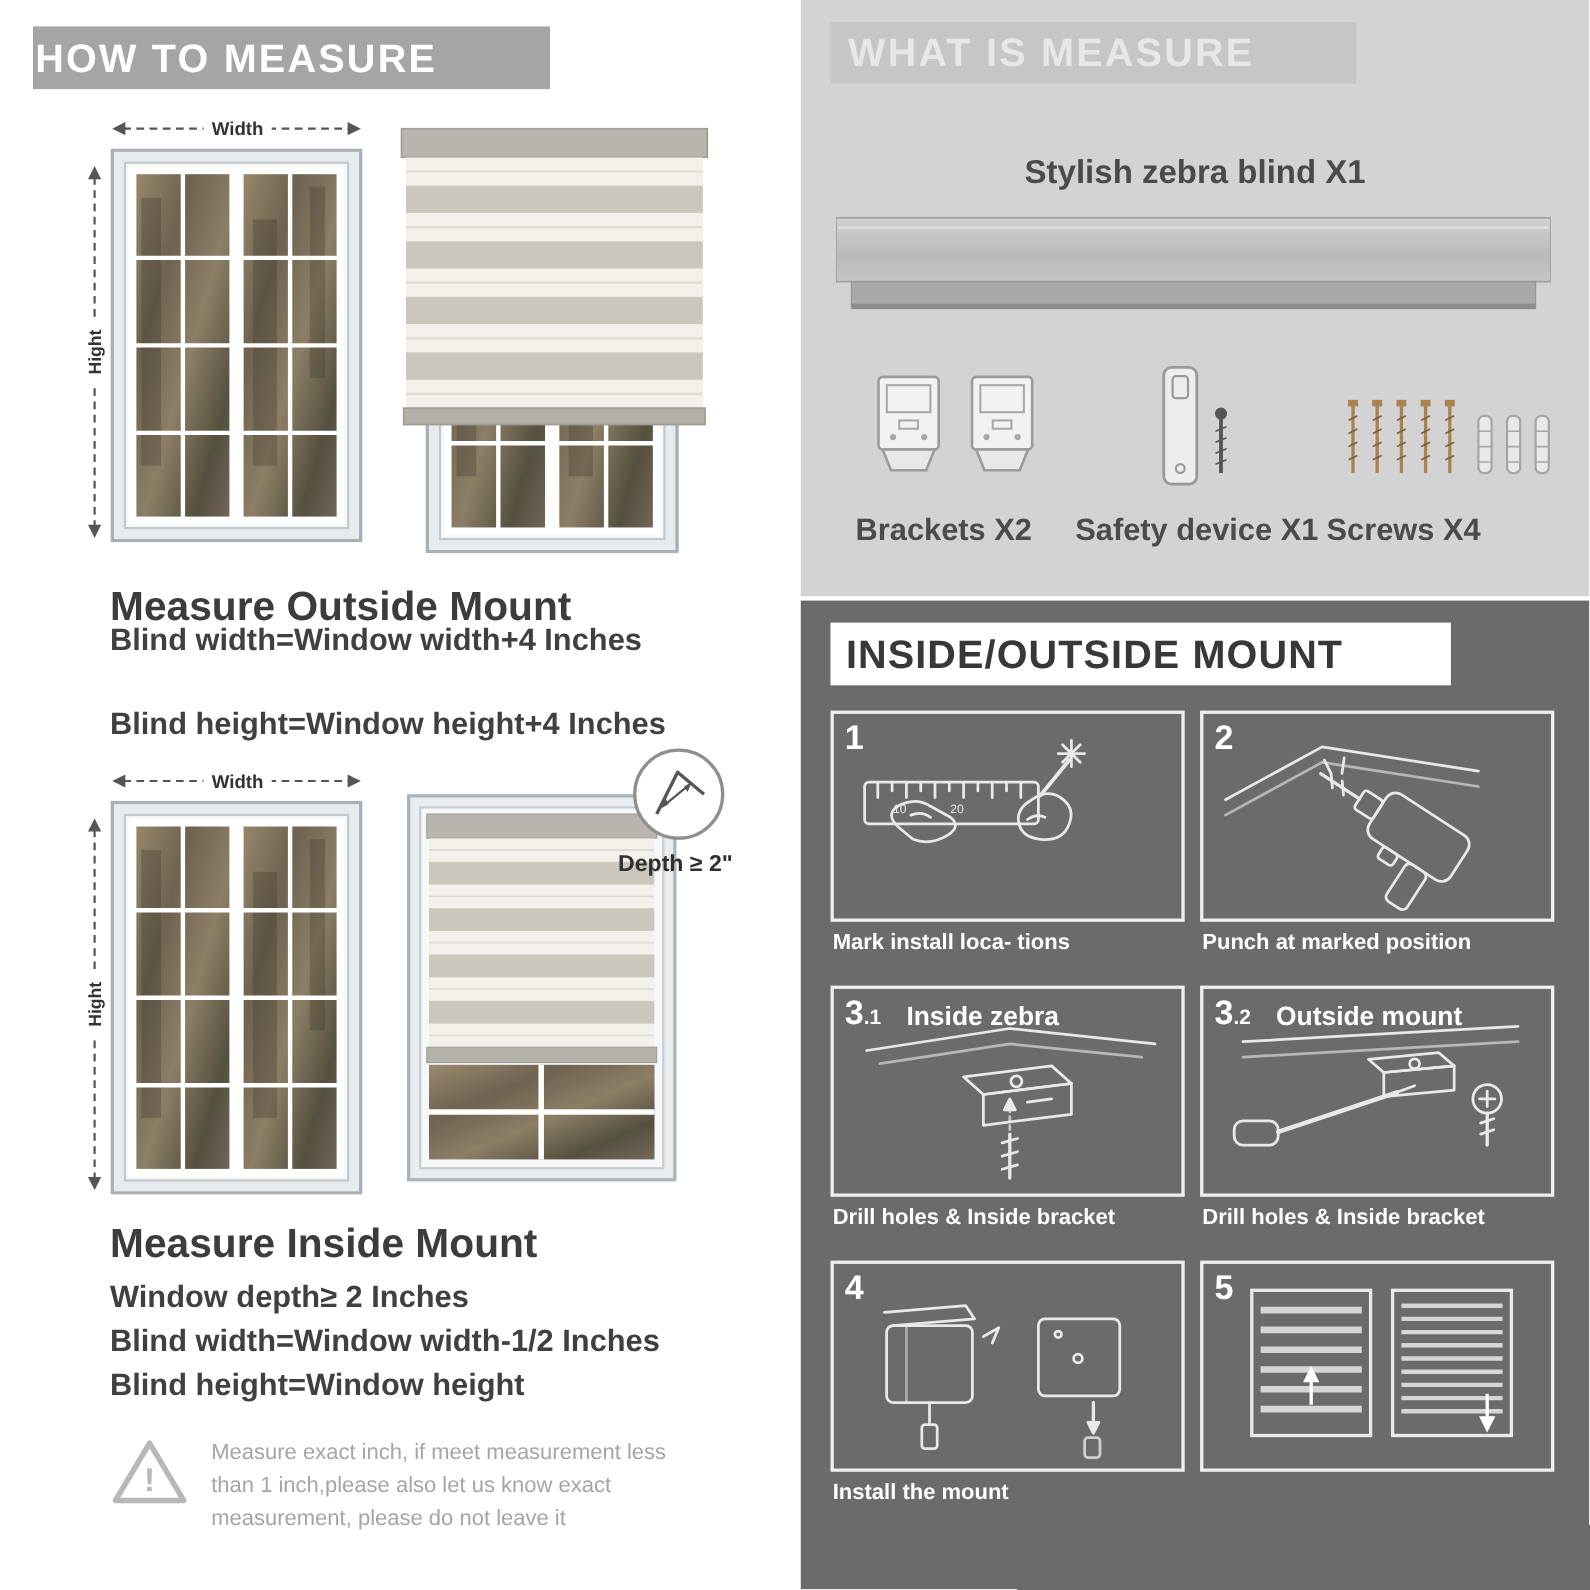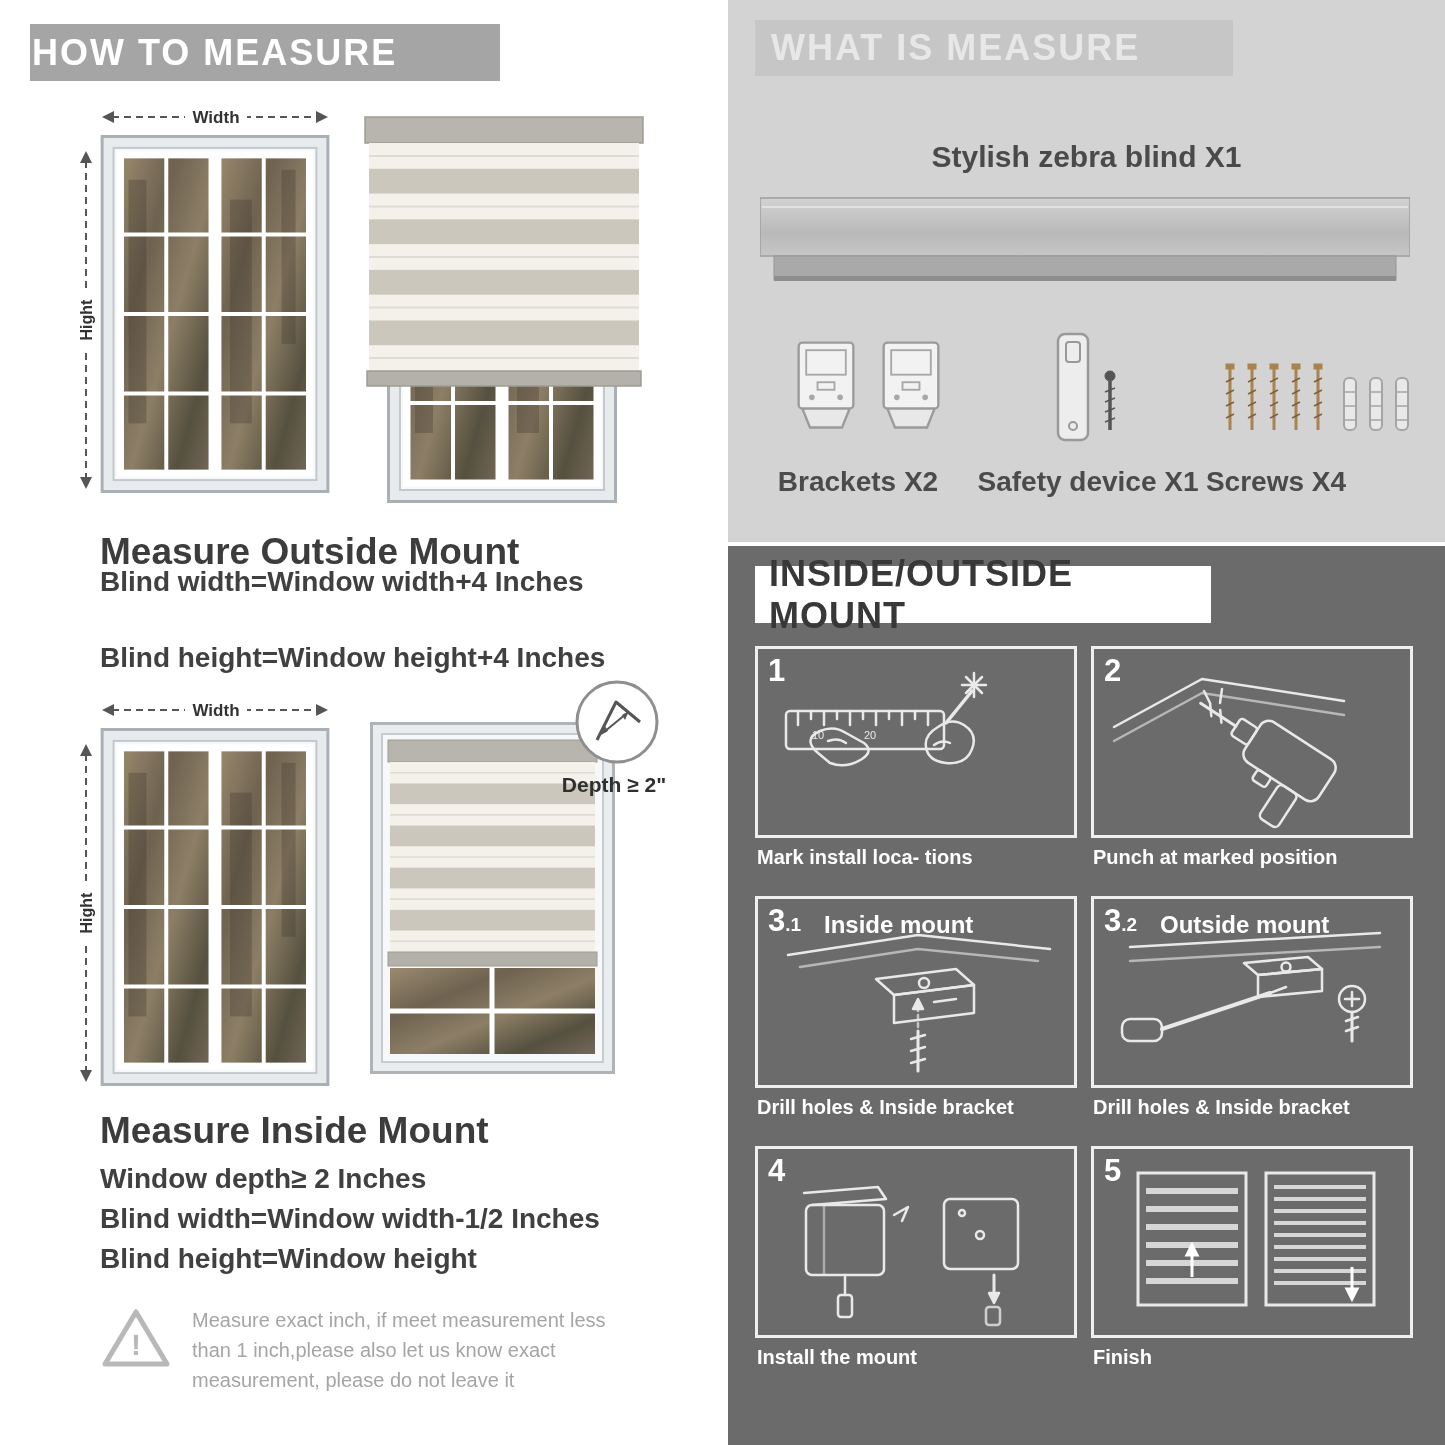--- a/index.html
+++ b/index.html
@@ -21,21 +21,21 @@
   .right-top { left:728px; top:0; width:717px; height:542px; background:#d3d3d3; }
   .inc-banner { left:27px; top:20px; width:478px; height:56px; background:#c6c6c6;
                 color:#e7e7e7; font-size:36px; font-weight:bold; letter-spacing:2px;
                 display:flex; align-items:center; padding-left:16px; }
   .blind-label { left:0; top:140px; width:100%; text-align:center;
                  font-size:30px; font-weight:bold; color:#4a4a4a; }
   .comp-label { top:466px; font-size:28px; font-weight:bold; color:#4b4b4b; text-align:center; }
 
   
   .right-dark { left:728px; top:546px; width:717px; height:899px; background:#6b6b6b; }
-  .mount-banner { left:27px; top:20px; width:456px; height:57px; background:#ffffff;
+  .mount-banner { left:27px; top:20px; width:564px; height:57px; background:#ffffff;
                   color:#383838; font-size:36px; font-weight:bold; letter-spacing:1px;
                   display:flex; align-items:center; padding-left:14px; }
   .panel { position:absolute; width:322px; height:192px; border:3px solid #efefef; }
   .step-num { position:absolute; top:4px; left:10px; color:#ffffff; font-weight:bold; font-size:31px; }
   .step-sub { font-size:19px; }
   .step-title { position:absolute; top:12px; left:66px; color:#ffffff; font-weight:bold; font-size:24px; }
   .cap { position:absolute; width:322px; color:#ffffff; font-weight:bold; font-size:20px; padding-left:2px; }
   .step-svg { position:absolute; left:0; top:0; }
 </style>
 </head>
@@ -327,21 +327,21 @@
             <rect x="-18" y="24" width="22" height="40" rx="5"></rect>
             <rect x="-44" y="24" width="16" height="12" rx="3"></rect>
           </g>
         </g>
       </svg>
     </div>
     <div class="cap" style="left:363px; top:300px;">Punch at  marked position</div>
 
     <div class="panel" style="left:27px; top:350px;">
       <div class="step-num"><span>3</span><span class="step-sub">.1</span></div>
-      <div class="step-title">Inside mount</div>
+      <div class="step-title">Inside zebra</div>
       <svg class="step-svg" width="316" height="186" viewBox="0 0 316 186">
         <g stroke="#e9e9e9" stroke-width="2.5" fill="none" stroke-linecap="round" stroke-linejoin="round">
           <polyline points="30,56 160,36 292,50"></polyline>
           <polyline points="42,68 160,50 280,62" opacity="0.6"></polyline>
           <polygon points="118,80 198,70 216,86 136,96"></polygon>
           <polygon points="136,96 216,86 216,114 136,124"></polygon>
           <circle cx="166" cy="84" r="5"></circle>
           <line x1="176" y1="103" x2="198" y2="100"></line>
           <line x1="160" y1="172" x2="160" y2="132" stroke-width="3"></line>
           <line x1="153" y1="164" x2="167" y2="160"></line>
@@ -426,16 +426,15 @@
           <line x1="180" y1="134" x2="272" y2="134"></line>
         </g>
         <g stroke="#ffffff" stroke-width="3" fill="#ffffff">
           <line x1="98" y1="128" x2="98" y2="102"></line>
           <polygon points="98,96 93,106 103,106"></polygon>
           <line x1="258" y1="118" x2="258" y2="144"></line>
           <polygon points="258,150 253,140 263,140"></polygon>
         </g>
       </svg>
     </div>
-    <div class="cap" style="left:363px; top:800px;">Finish</div>
   </div>
 
 </div>
 
 </body></html>

